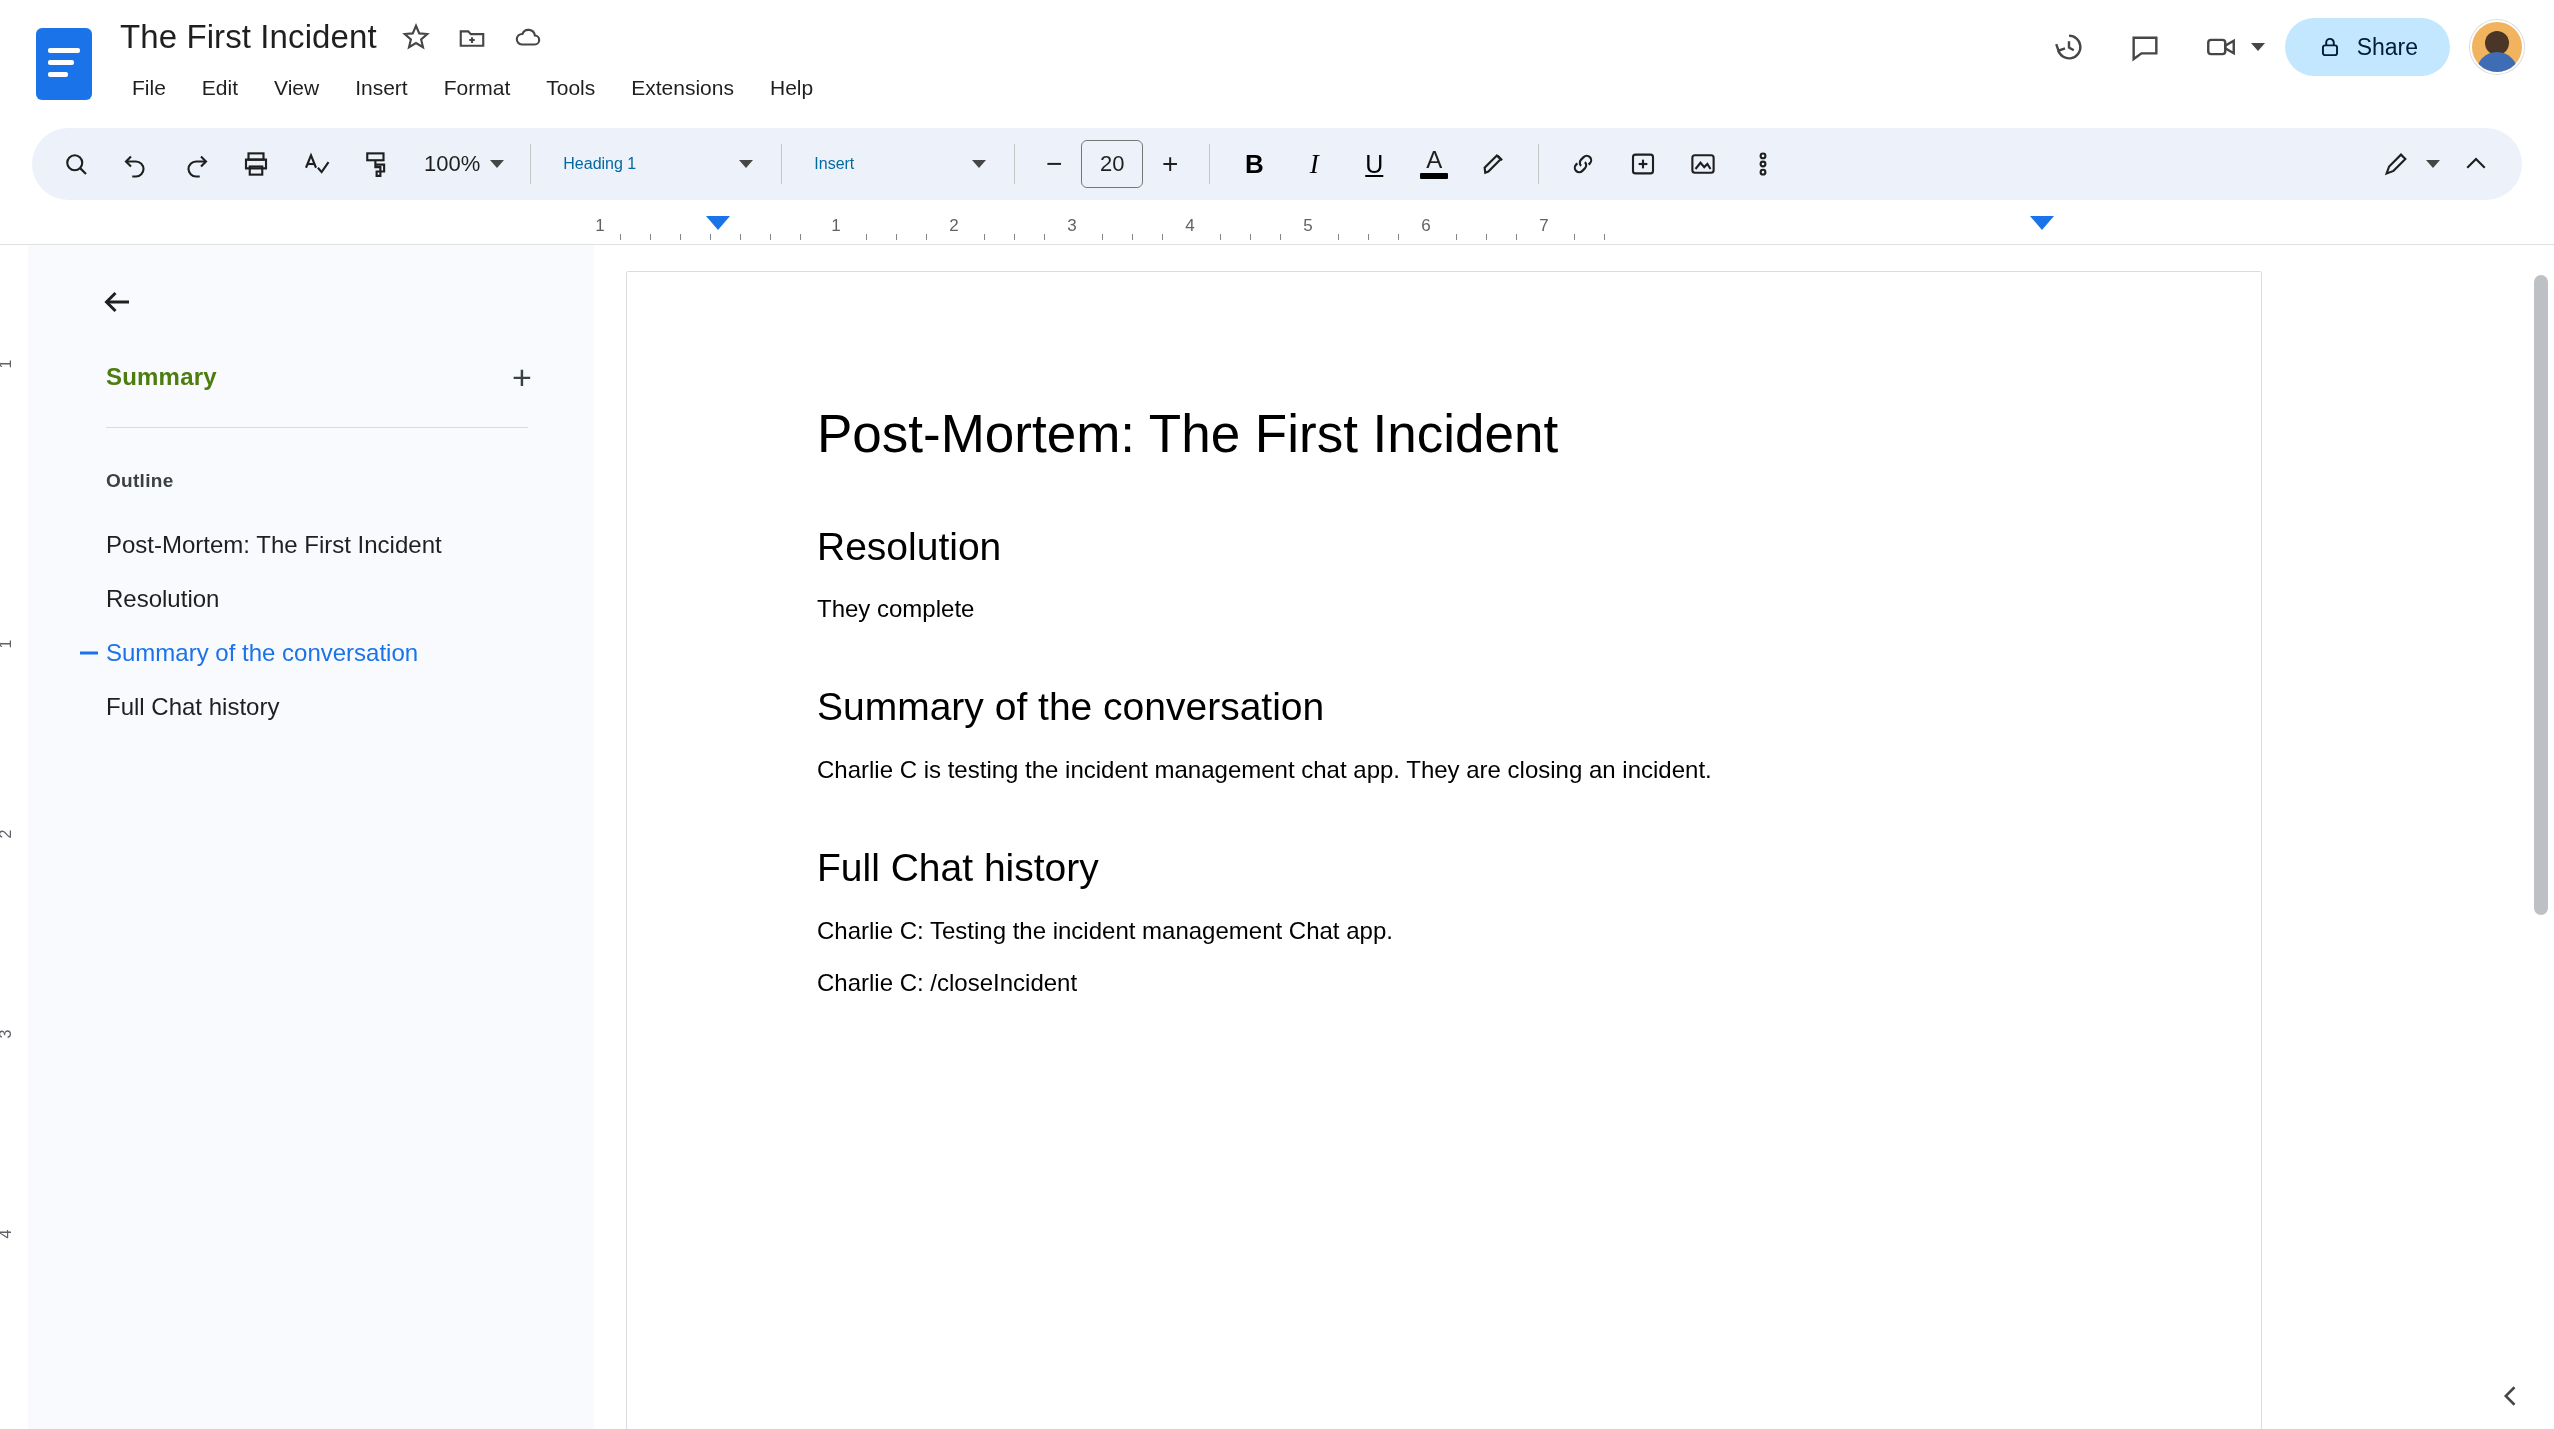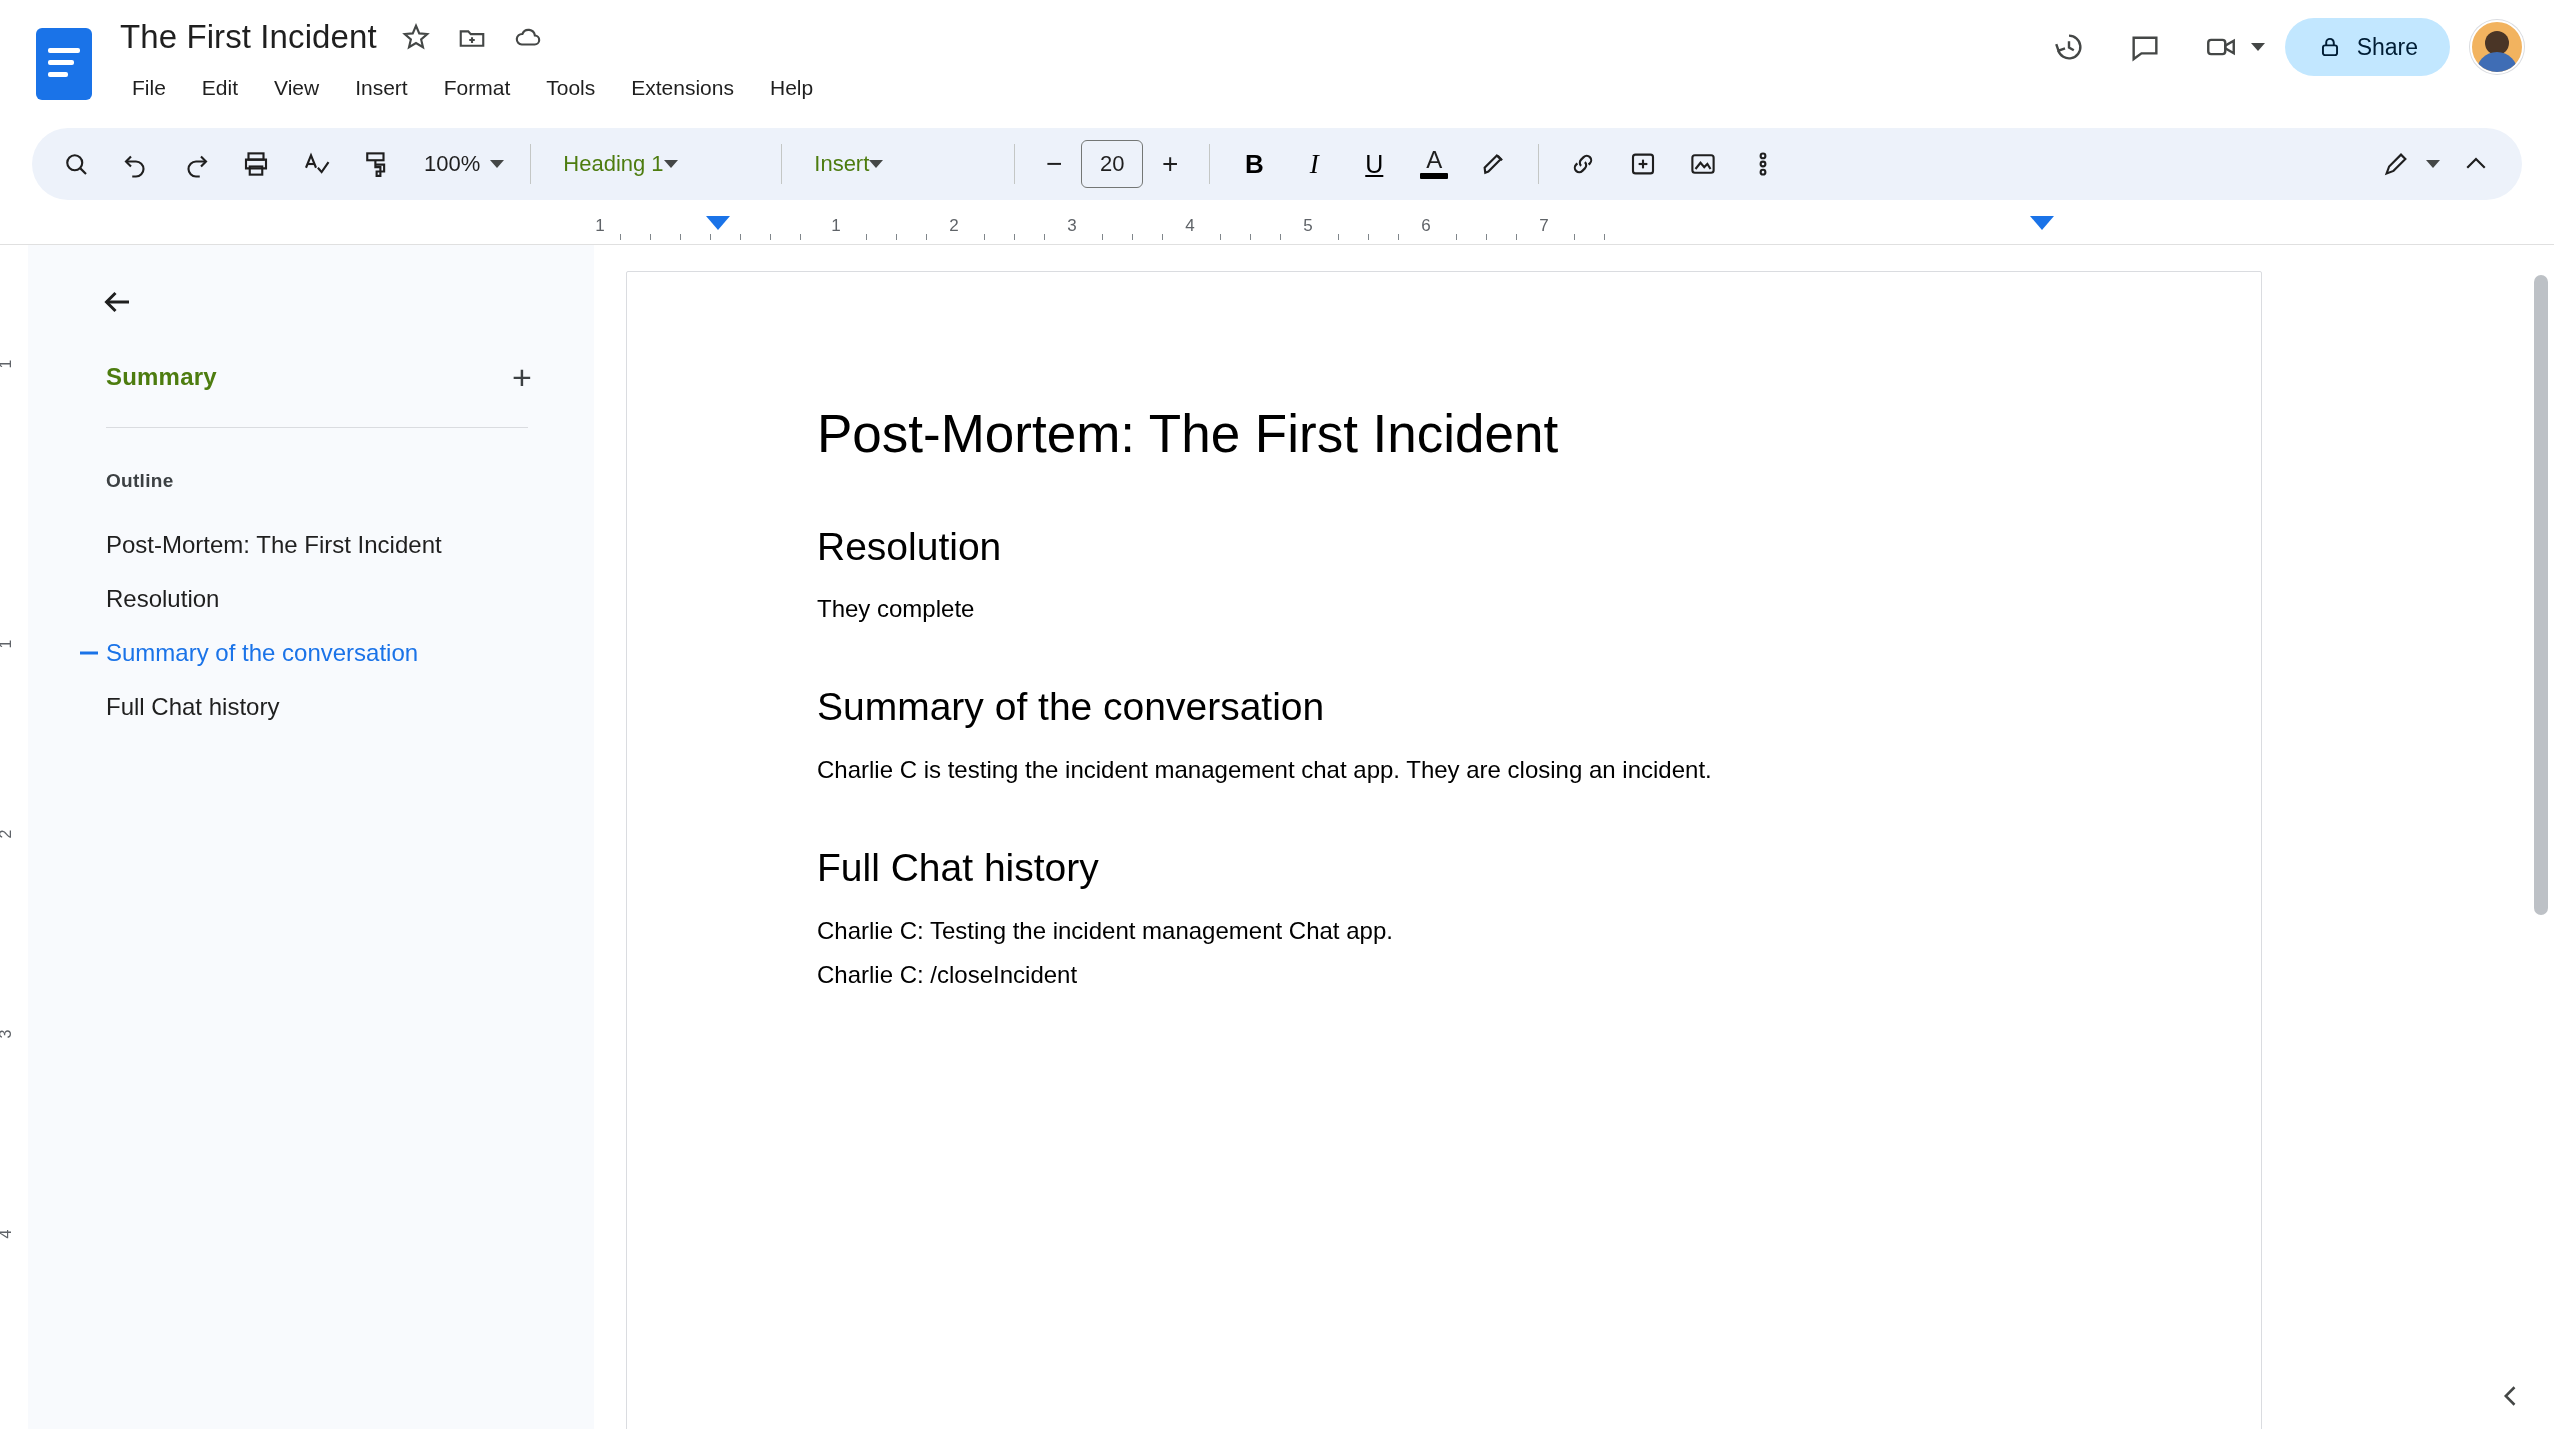--- a/index.html
+++ b/index.html
@@ -59,22 +59,22 @@
     display:flex; align-items:center; padding:0 16px; gap:4px;
     position:relative;
   }
   .tb { height:56px; min-width:56px; border-radius:50%; display:flex; align-items:center; justify-content:center; }
   .tb svg { width:30px; height:30px; fill:none; stroke:#1f1f1f; stroke-width:1.7; }
   .zoom-box { display:flex; align-items:center; gap:10px; padding:0 10px 0 16px; height:56px; border-radius:8px; }
   .zoom-val { font-size:22px; color:#1f1f1f; }
   .tri-down { width:0;height:0;border-left:7px solid transparent;border-right:7px solid transparent;border-top:8px solid #444746; }
   .divider { width:1px; height:40px; background:#c4c7c5; margin:0 12px; }
   .sel {
-    display:flex; align-items:center; 
-    height:56px; border-radius:8px; padding:0 12px 0 16px; font-size:22px; color:#4d7c0f;
+    display:flex; align-items:center; justify-content:space-between;
+    height:56px; border-radius:8px; padding:0 12px 0 16px; font-size:16px; color:#0369a1;
   }
   .style-sel { width:218px; }
   .font-sel { width:200px; }
   .fontsize { display:flex; align-items:center; gap:4px; }
   .fs-btn { width:46px;height:46px;border-radius:50%;display:flex;align-items:center;justify-content:center;font-size:28px;color:#1f1f1f; }
   .fs-input {
     width:62px; height:48px; border:1px solid #747775; border-radius:6px; background:#edf2fa;
     text-align:center; font-size:22px; color:#1f1f1f; line-height:46px;
   }
   .bold-i { font-weight:bold; font-size:26px; }
@@ -445,21 +445,21 @@
           <div class="h1">Post-Mortem: The First Incident</div>
 
           <div class="h2">Resolution</div>
           <div class="p">They complete</div>
 
           <div class="h2">Summary of the conversation</div>
           <div class="p">Charlie C is testing the incident management chat app. They are closing an incident.</div>
 
           <div class="h2">Full Chat history</div>
           <div class="p">Charlie C: Testing the incident management Chat app.</div>
-          <div class="p" style="margin-top:10px">Charlie C: /closeIncident</div>
+          <div class="p" style="margin-top:18px">Charlie C: /closeIncident</div>
         </div>
       </div>
 
       <div class="scroll-v"></div>
 
       <div class="collapse-left">
         <svg viewBox="0 0 24 24">
             <polyline points="14,5 7,12 14,19"></polyline>
           </svg>
       </div>

